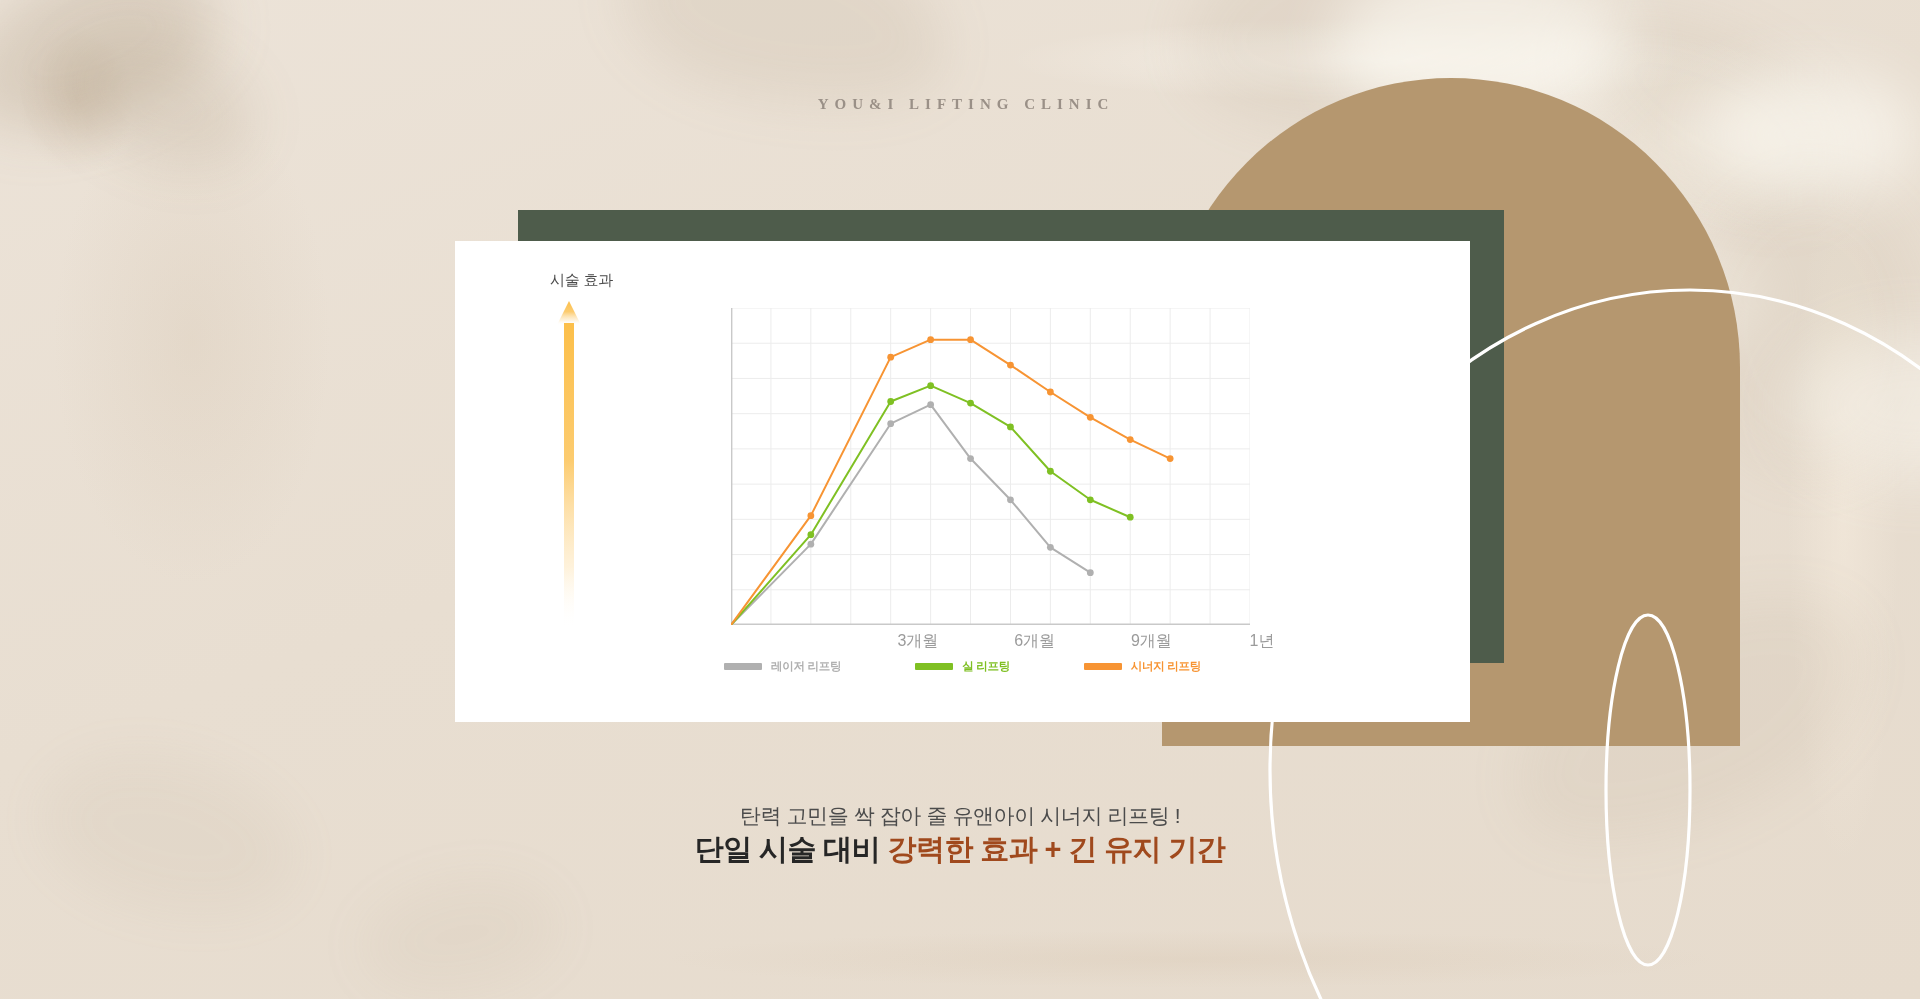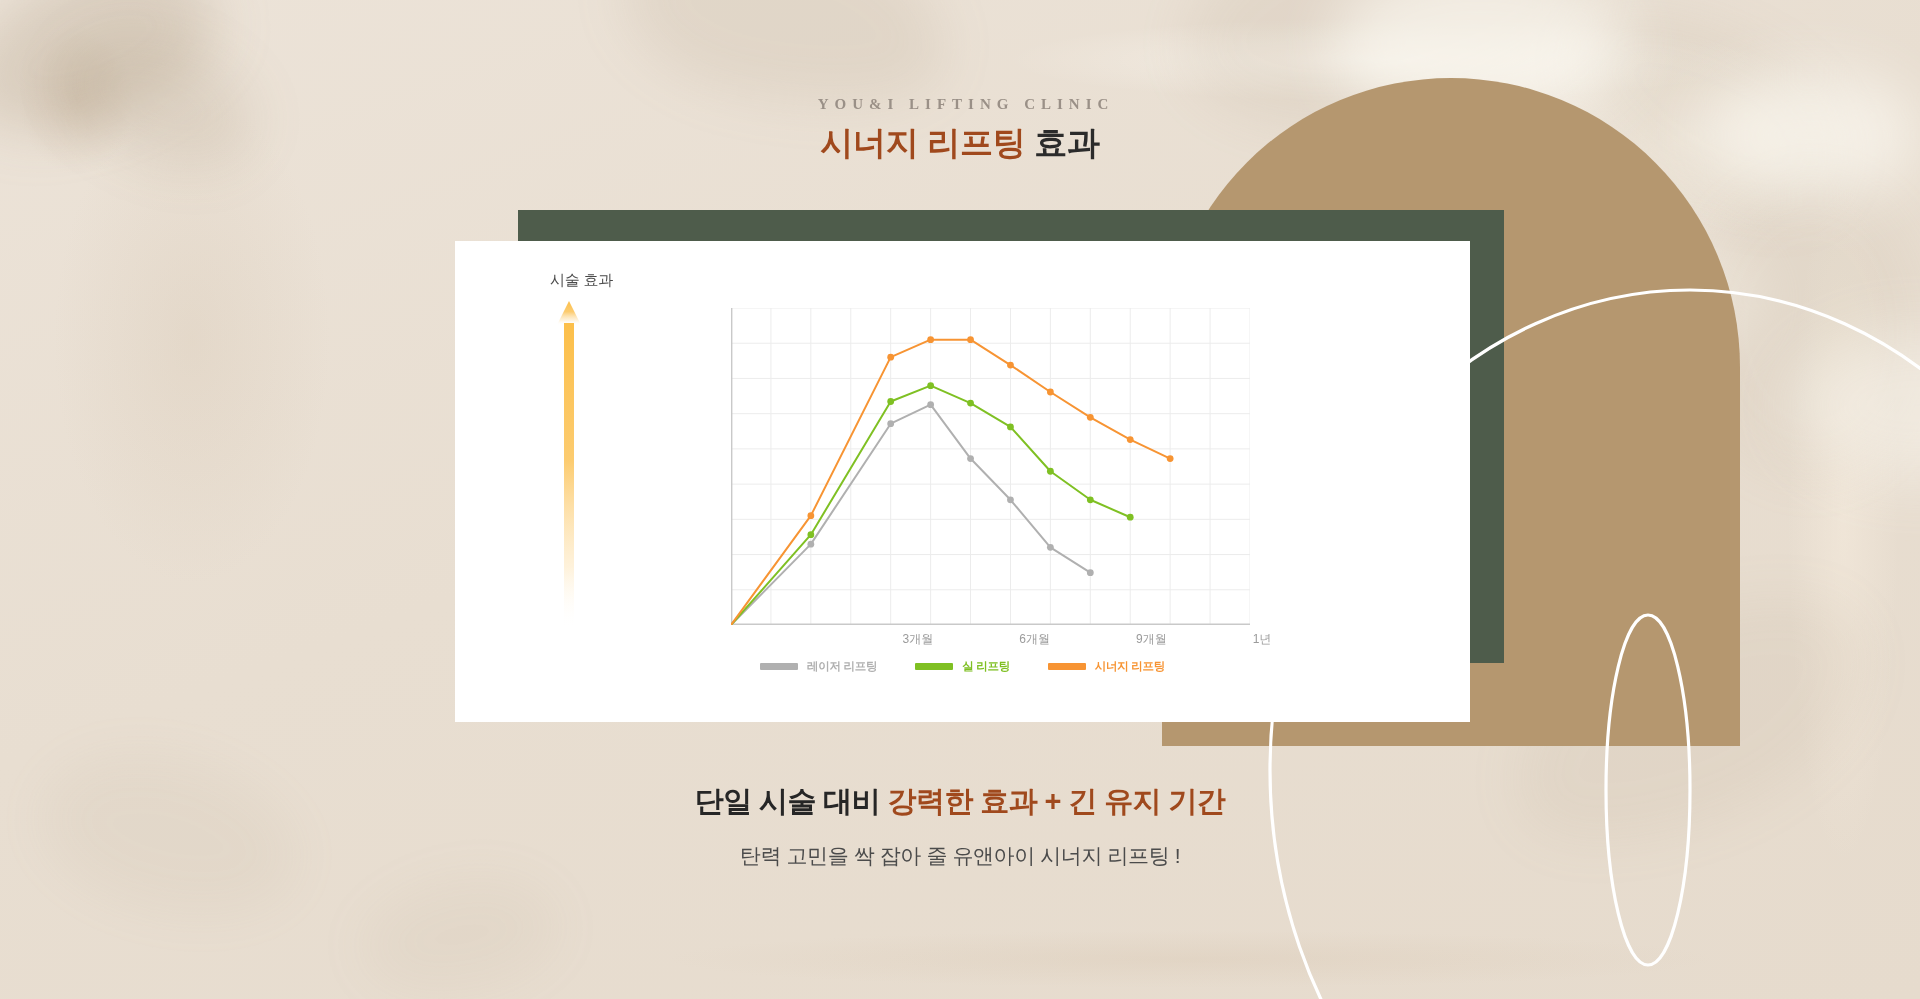--- a/index.html
+++ b/index.html
@@ -100,29 +100,29 @@
     font-size:15px; color:#4a4a4a; letter-spacing:-.2px;
   }
 
   .plot {
     position:absolute;
     left:276px; top:67px;
     width:519px; height:317px;
   }
   .legend {
     position:absolute; left:0; top:418px; width:1015px;
-    display:flex; justify-content:center; gap:38px; align-items:center;
+    display:flex; justify-content:center; gap:74px; align-items:center;
   }
   .legend-item { display:flex; align-items:center; gap:9px; }
   .swatch { width:38px; height:7px; border-radius:1px; display:block; }
   .legend-label { font-size:11.5px; font-weight:700; letter-spacing:-.3px; }
 
   .xlabels { position:absolute; left:276px; top:390px; width:519px; height:20px; }
   .xlabel {
-    position:absolute; font-size:12px; color:#9b9b9b;
+    position:absolute; font-size:16px; color:#9b9b9b;
     transform:translateX(-50%); white-space:nowrap;
   }
 </style>
 </head>
 <body>
 
 <div id="bg">
   <div class="bg-base"></div>
   <div class="leaf l1"></div>
   <div class="leaf l2"></div>
@@ -143,23 +143,20 @@
   <div class="card"></div>
 
   <svg class="curves" width="1920" height="999" viewBox="0 0 1920 999">
     <ellipse cx="1690" cy="770" rx="420" ry="480" fill="none" stroke="#ffffff" stroke-width="3.2"></ellipse>
     <ellipse cx="1648" cy="790" rx="42" ry="175" fill="none" stroke="#ffffff" stroke-width="3.2"></ellipse>
   </svg>
 </div>
 
 <div class="header">
   <div class="eyebrow">YOU&amp;I LIFTING CLINIC</div>
-  <div class="h-title">
-    <span class="accent">시너지 리프팅</span><span> 효과</span>
-  </div>
 </div>
 
 <div class="chart-wrap">
 
   <div class="y-axis-label">시술 효과</div>
 
   <svg style="position:absolute;left:100px;top:58px;" width="28" height="330" viewBox="0 0 28 330">
     <defs>
       <linearGradient id="goldgrad" x1="0" y1="0" x2="0" y2="1">
         <stop offset="0%" stop-color="#fcbf4a"></stop>
@@ -253,17 +250,17 @@
         <span class="legend-label" style="color: rgb(127, 192, 35);">실 리프팅</span>
       </div>
       <div class="legend-item">
         <span class="swatch" style="background: rgb(247, 148, 51);"></span>
         <span class="legend-label" style="color: rgb(247, 148, 51);">시너지 리프팅</span>
       </div>
     </div>
 </div>
 
 <div style="position:absolute;left:0;top:782px;width:100%;text-align:center;z-index:6;">
+  <div style="font-size:21px;color:#4b4b4b;margin-top:20px;letter-spacing:-.4px;">탄력 고민을 싹 잡아 줄 유앤아이 시너지 리프팅 !</div>
   <div style="font-size:29px;font-weight:700;color:#262626;letter-spacing:-.6px;">
     <span>단일 시술 대비 </span><span style="color:#a0491d;">강력한 효과 + 긴 유지 기간</span>
   </div>
-  <div style="font-size:21px;color:#4b4b4b;margin-top:20px;letter-spacing:-.4px;">탄력 고민을 싹 잡아 줄 유앤아이 시너지 리프팅 !</div>
 </div>
 
 </body></html>

